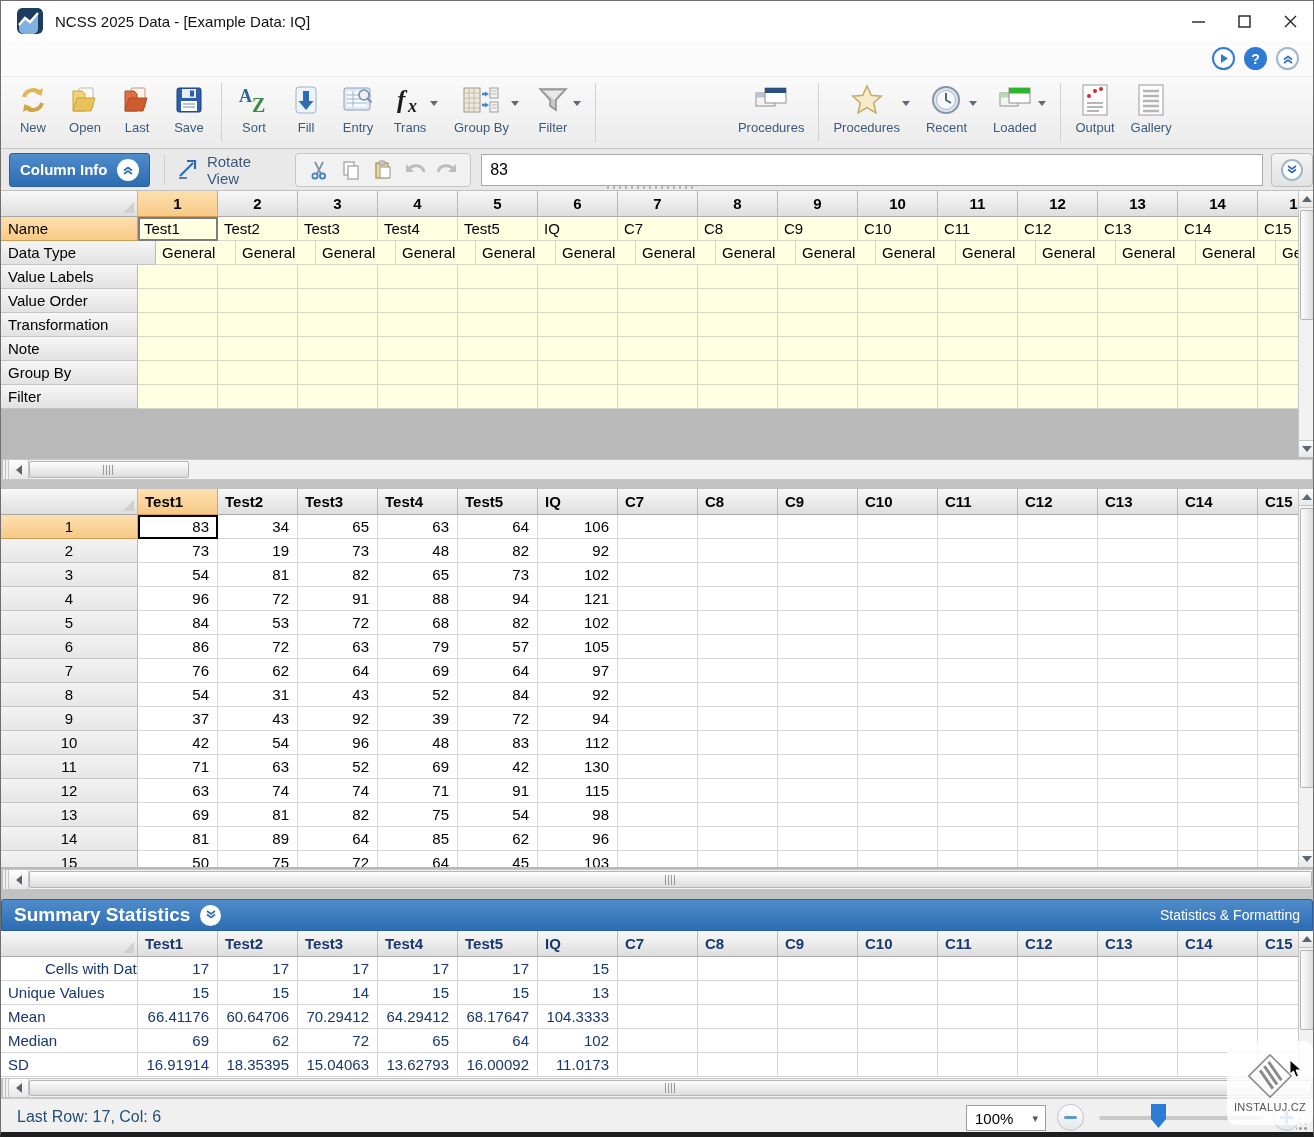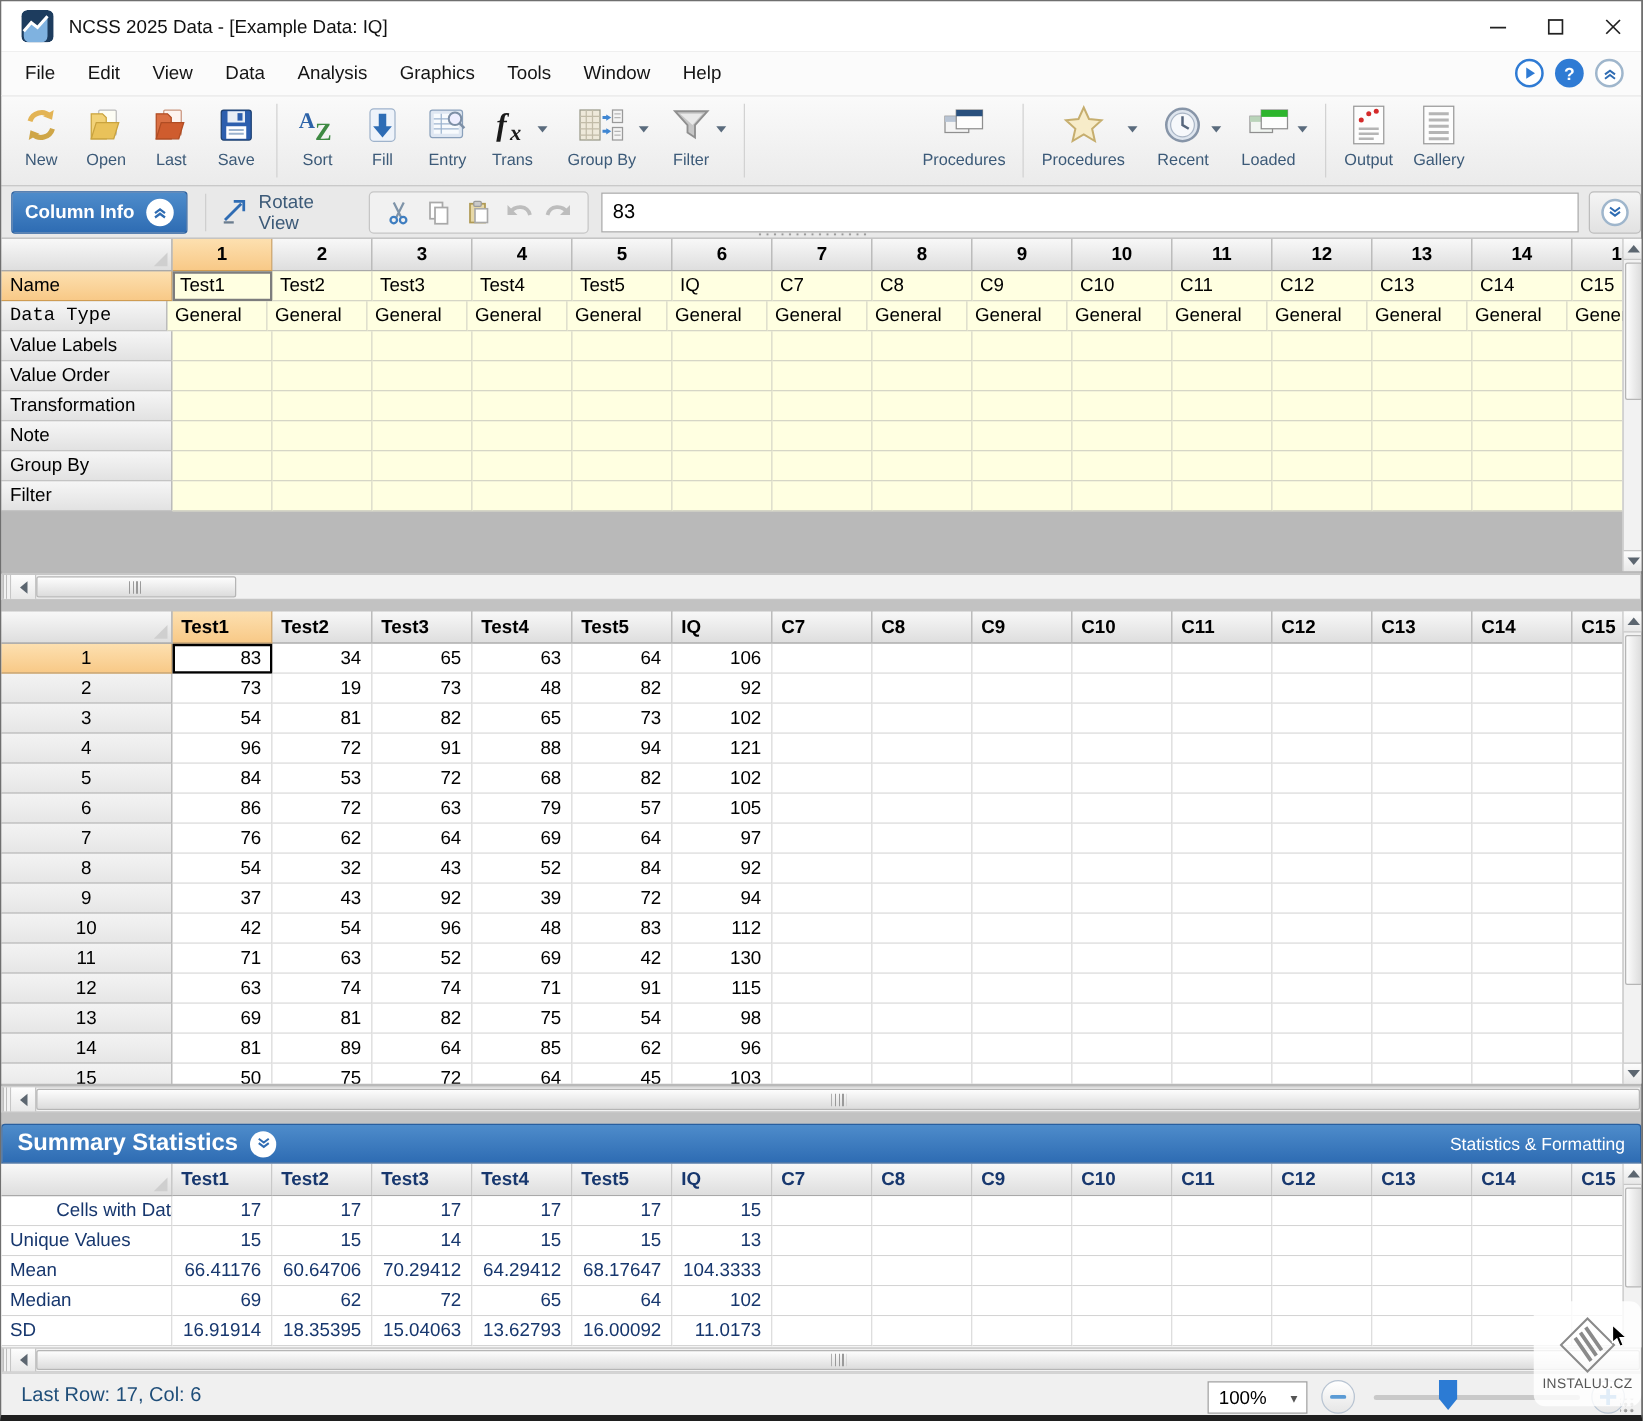--- a/index.html
+++ b/index.html
@@ -133,31 +133,20 @@
         </div>
       <div class="win-btn">
           <svg width="13" height="13">
             <path d="M1 1l11 11M12 1L1 12" stroke="#222" stroke-width="1.4"></path>
           </svg>
         </div>
     </div>
   </div>
 
   <div class="menubar">
-    <div id="menu-items" style="display:flex;align-items:center;margin-left:6px;">
-        <div class="menu-item">File</div>
-        <div class="menu-item">Edit</div>
-        <div class="menu-item">View</div>
-        <div class="menu-item">Data</div>
-        <div class="menu-item">Analysis</div>
-        <div class="menu-item">Graphics</div>
-        <div class="menu-item">Tools</div>
-        <div class="menu-item">Window</div>
-        <div class="menu-item">Help</div>
-      </div>
     <div class="menu-right">
       <div class="circle-btn" style="border:2px solid #2f7bd4;background:#fff;">
           <svg width="11" height="11">
             <path d="M3 1l7 4.5L3 10z" fill="#2f7bd4"></path>
           </svg>
         </div>
       <div class="circle-btn" style="background:#2f7bd4;color:#fff;font-weight:bold;font-size:14px;">?</div>
       <div class="circle-btn" style="border:2px solid #9fb6cc;background:#fff;">
           <svg width="12" height="12" viewBox="0 0 12 12">
             <path d="M2 6.5l4-3 4 3M2 10l4-3 4 3" stroke="#2f6cb3" stroke-width="1.6" fill="none"></path>
@@ -450,21 +439,21 @@
           <div class="gc cy" style="width: 80px; height: 24px;">C8</div>
           <div class="gc cy" style="width: 80px; height: 24px;">C9</div>
           <div class="gc cy" style="width: 80px; height: 24px;">C10</div>
           <div class="gc cy" style="width: 80px; height: 24px;">C11</div>
           <div class="gc cy" style="width: 80px; height: 24px;">C12</div>
           <div class="gc cy" style="width: 80px; height: 24px;">C13</div>
           <div class="gc cy" style="width: 80px; height: 24px;">C14</div>
           <div class="gc cy" style="width: 80px; height: 24px;">C15</div>
         </div>
         <div class="grow">
-          <div class="gc rl" style="width: 133px; height: 24px; font-family: Liberation Mono, monospace;">Data Type</div>
+          <div class="gc rl" style="width: 155px; height: 24px;">Data Type</div>
           <div class="gc cy" style="width: 80px; height: 24px;">General</div>
           <div class="gc cy" style="width: 80px; height: 24px;">General</div>
           <div class="gc cy" style="width: 80px; height: 24px;">General</div>
           <div class="gc cy" style="width: 80px; height: 24px;">General</div>
           <div class="gc cy" style="width: 80px; height: 24px;">General</div>
           <div class="gc cy" style="width: 80px; height: 24px;">General</div>
           <div class="gc cy" style="width: 80px; height: 24px;">General</div>
           <div class="gc cy" style="width: 80px; height: 24px;">General</div>
           <div class="gc cy" style="width: 80px; height: 24px;">General</div>
           <div class="gc cy" style="width: 80px; height: 24px;">General</div>
@@ -747,21 +736,21 @@
           <div class="gc cw" style="width: 80px; height: 24px;"></div>
           <div class="gc cw" style="width: 80px; height: 24px;"></div>
           <div class="gc cw" style="width: 80px; height: 24px;"></div>
           <div class="gc cw" style="width: 80px; height: 24px;"></div>
           <div class="gc cw" style="width: 80px; height: 24px;"></div>
           <div class="gc cw" style="width: 80px; height: 24px;"></div>
         </div>
         <div class="grow">
           <div class="gc rowhdr" style="width: 137px; height: 24px;">8</div>
           <div class="gc cw" style="width: 80px; height: 24px;">54</div>
-          <div class="gc cw" style="width: 80px; height: 24px;">32</div>
+          <div class="gc cw" style="width: 80px; height: 24px;">31</div>
           <div class="gc cw" style="width: 80px; height: 24px;">43</div>
           <div class="gc cw" style="width: 80px; height: 24px;">52</div>
           <div class="gc cw" style="width: 80px; height: 24px;">84</div>
           <div class="gc cw" style="width: 80px; height: 24px;">92</div>
           <div class="gc cw" style="width: 80px; height: 24px;"></div>
           <div class="gc cw" style="width: 80px; height: 24px;"></div>
           <div class="gc cw" style="width: 80px; height: 24px;"></div>
           <div class="gc cw" style="width: 80px; height: 24px;"></div>
           <div class="gc cw" style="width: 80px; height: 24px;"></div>
           <div class="gc cw" style="width: 80px; height: 24px;"></div>

